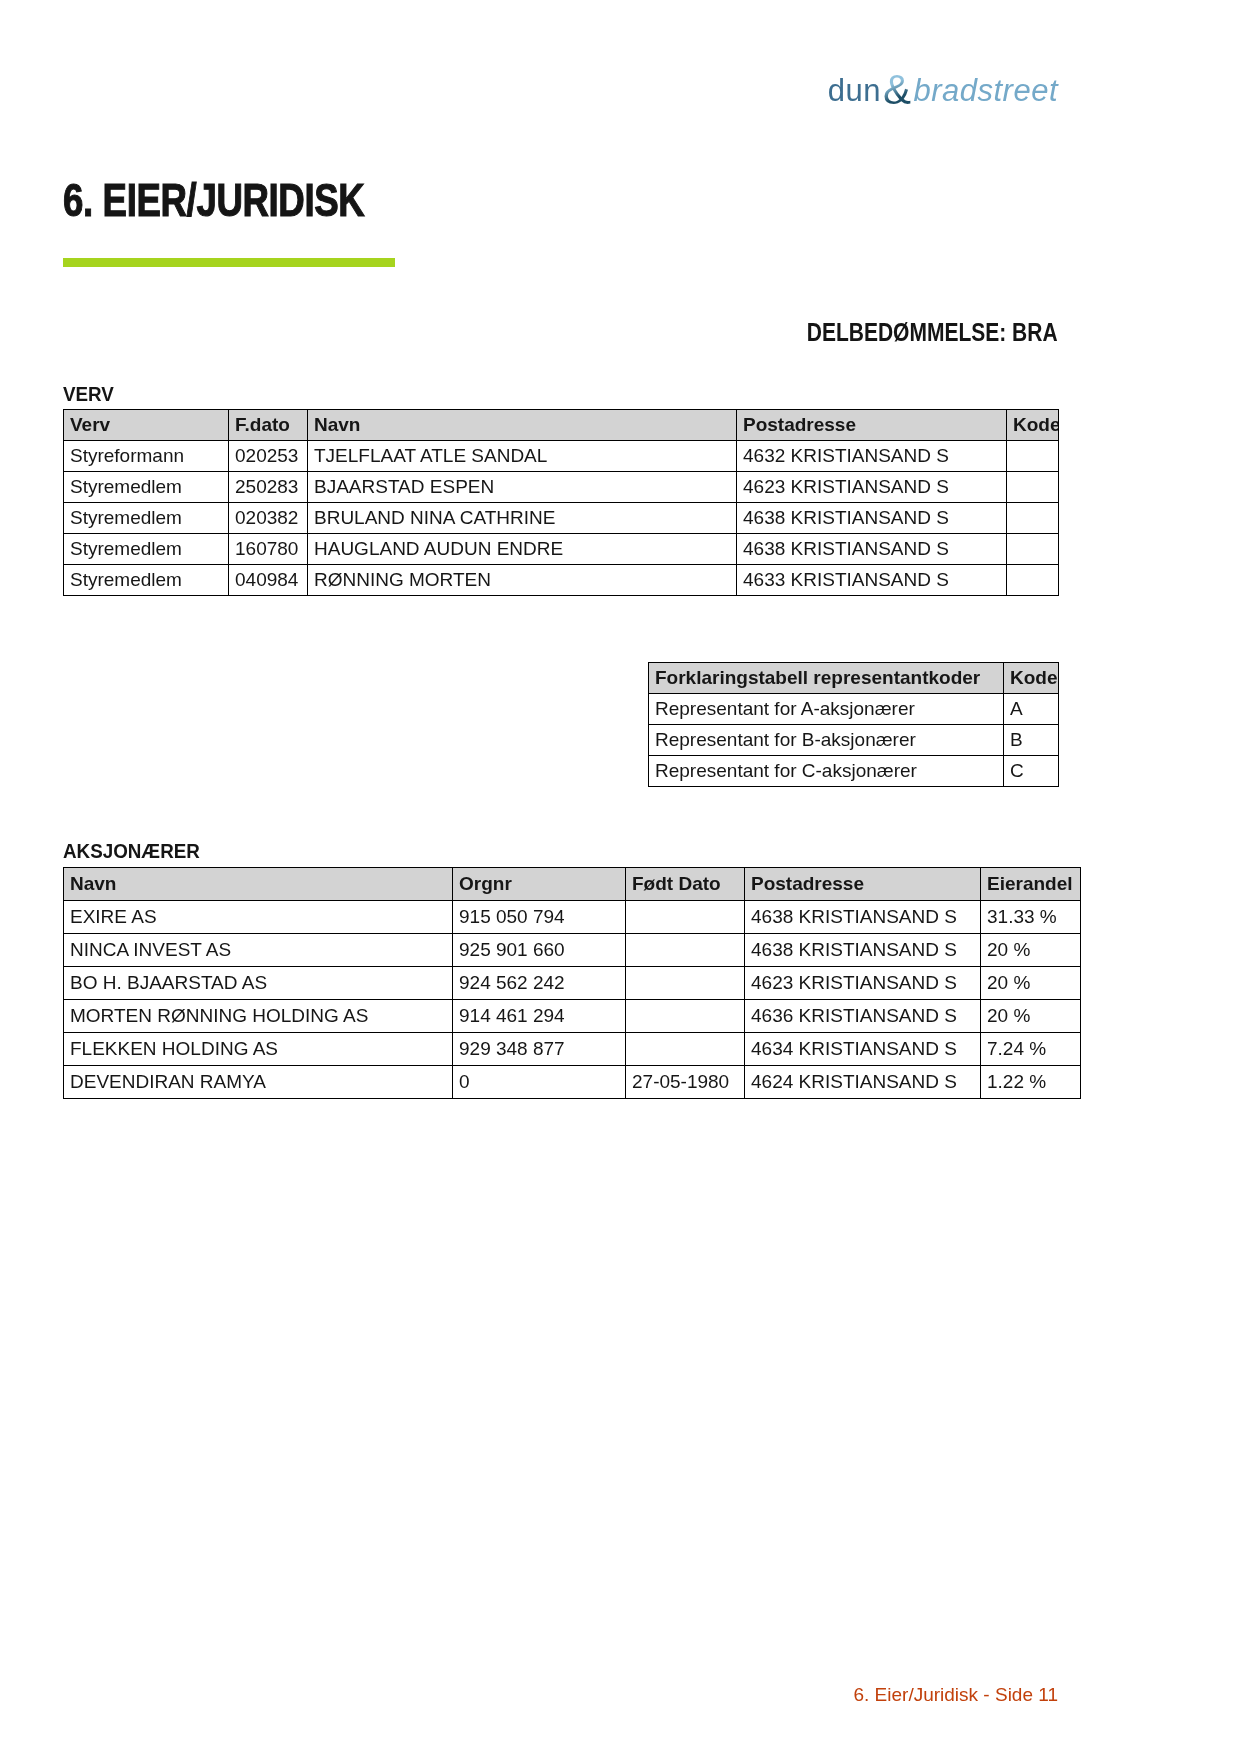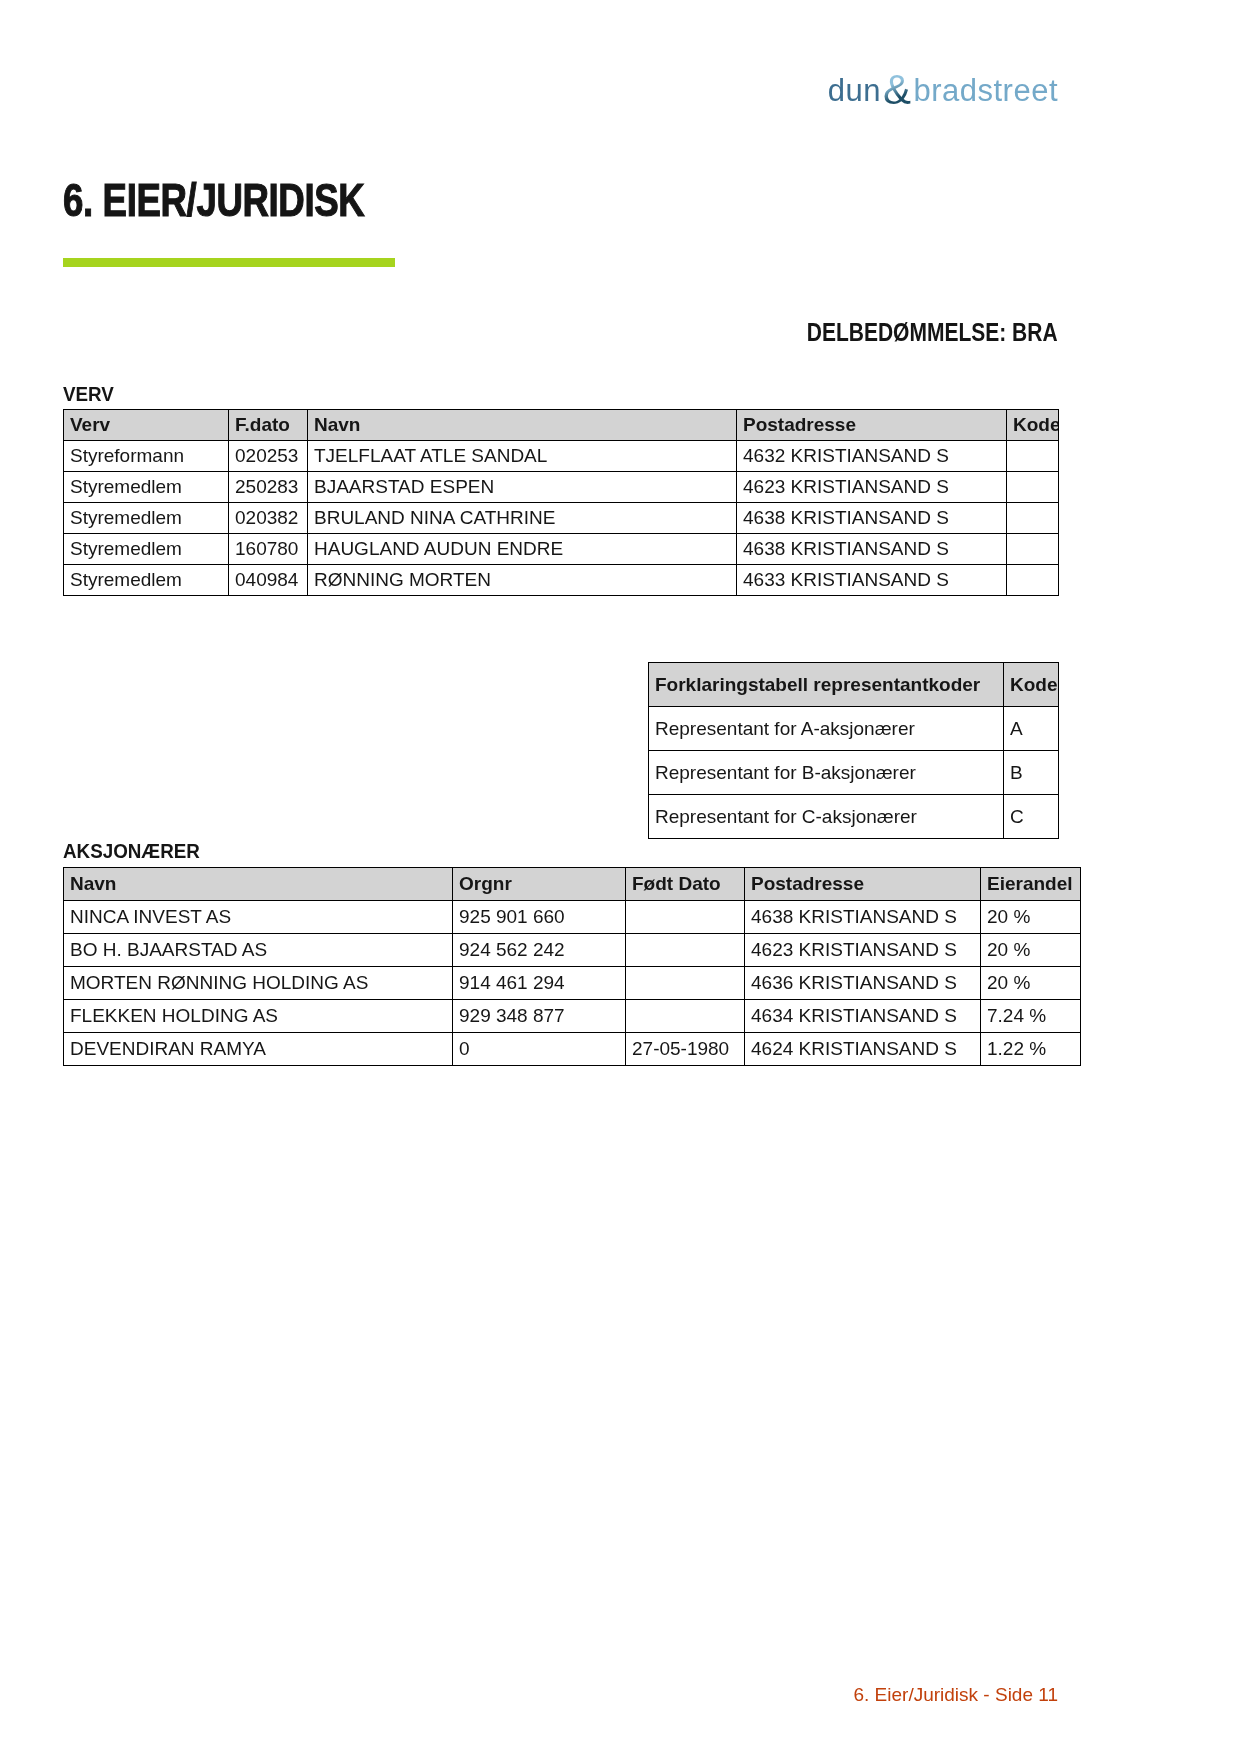--- a/index.html
+++ b/index.html
@@ -19,21 +19,21 @@
     white-space:nowrap;line-height:40px;
   }
   .logo .dun{color:#3d6e90;}
   .logo .amp{
     font-size:42px;font-weight:400;color:#37749b;
     background:linear-gradient(155deg,#8fc1dd 35%,#1d4e66 65%);
     -webkit-background-clip:text;background-clip:text;
     -webkit-text-fill-color:transparent;
     margin:0 2px;vertical-align:-3px;display:inline-block;
   }
-  .logo .brad{color:#74a9c9;}
+  .logo .brad{color:#74a9c9;font-style:italic;}
 
   
   .title{
     position:absolute;left:63px;top:172px;
     font-size:47px;font-weight:900;
     letter-spacing:-.5px;
     -webkit-text-stroke:1.1px #151515;
     color:#151515;
     transform:scaleX(.78);transform-origin:left center;
     white-space:nowrap;
@@ -77,21 +77,21 @@
   #verv-table{left:63px;top:409px;width:995px;}
   #verv-table th,#verv-table td{height:31px;}
   #verv-table th:nth-child(1){width:165px;}
   #verv-table th:nth-child(2){width:79px;}
   #verv-table th:nth-child(3){width:429px;}
   #verv-table th:nth-child(4){width:270px;}
   #verv-table th:nth-child(5){width:52px;}
 
   
   #forklaring-table{left:648px;top:662px;width:410px;}
-  #forklaring-table th,#forklaring-table td{height:44px;margin-top:47px;}
+  #forklaring-table th,#forklaring-table td{height:31px;margin-top:47px;}
   #forklaring-table th:nth-child(1){width:355px;}
   #forklaring-table th:nth-child(2){width:55px;}
 
   
   #aksj-table{left:63px;top:867px;width:995px;}
   #aksj-table th,#aksj-table td{height:33px;}
   #aksj-table th:nth-child(1){width:389px;}
   #aksj-table th:nth-child(2){width:173px;}
   #aksj-table th:nth-child(3){width:119px;}
   #aksj-table th:nth-child(4){width:236px;}
@@ -195,20 +195,27 @@
         <tr>
           <th>Navn</th>
           <th>Orgnr</th>
           <th>Født Dato</th>
           <th>Postadresse</th>
           <th>Eierandel</th>
         </tr>
       </thead>
       <tbody>
         <tr>
+          <td>EXIRE AS</td>
+          <td>915 050 794</td>
+          <td></td>
+          <td>4638 KRISTIANSAND S</td>
+          <td>31.33 %</td>
+        </tr>
+        <tr>
           <td>NINCA INVEST AS</td>
           <td>925 901 660</td>
           <td></td>
           <td>4638 KRISTIANSAND S</td>
           <td>20 %</td>
         </tr>
         <tr>
           <td>BO H. BJAARSTAD AS</td>
           <td>924 562 242</td>
           <td></td>

